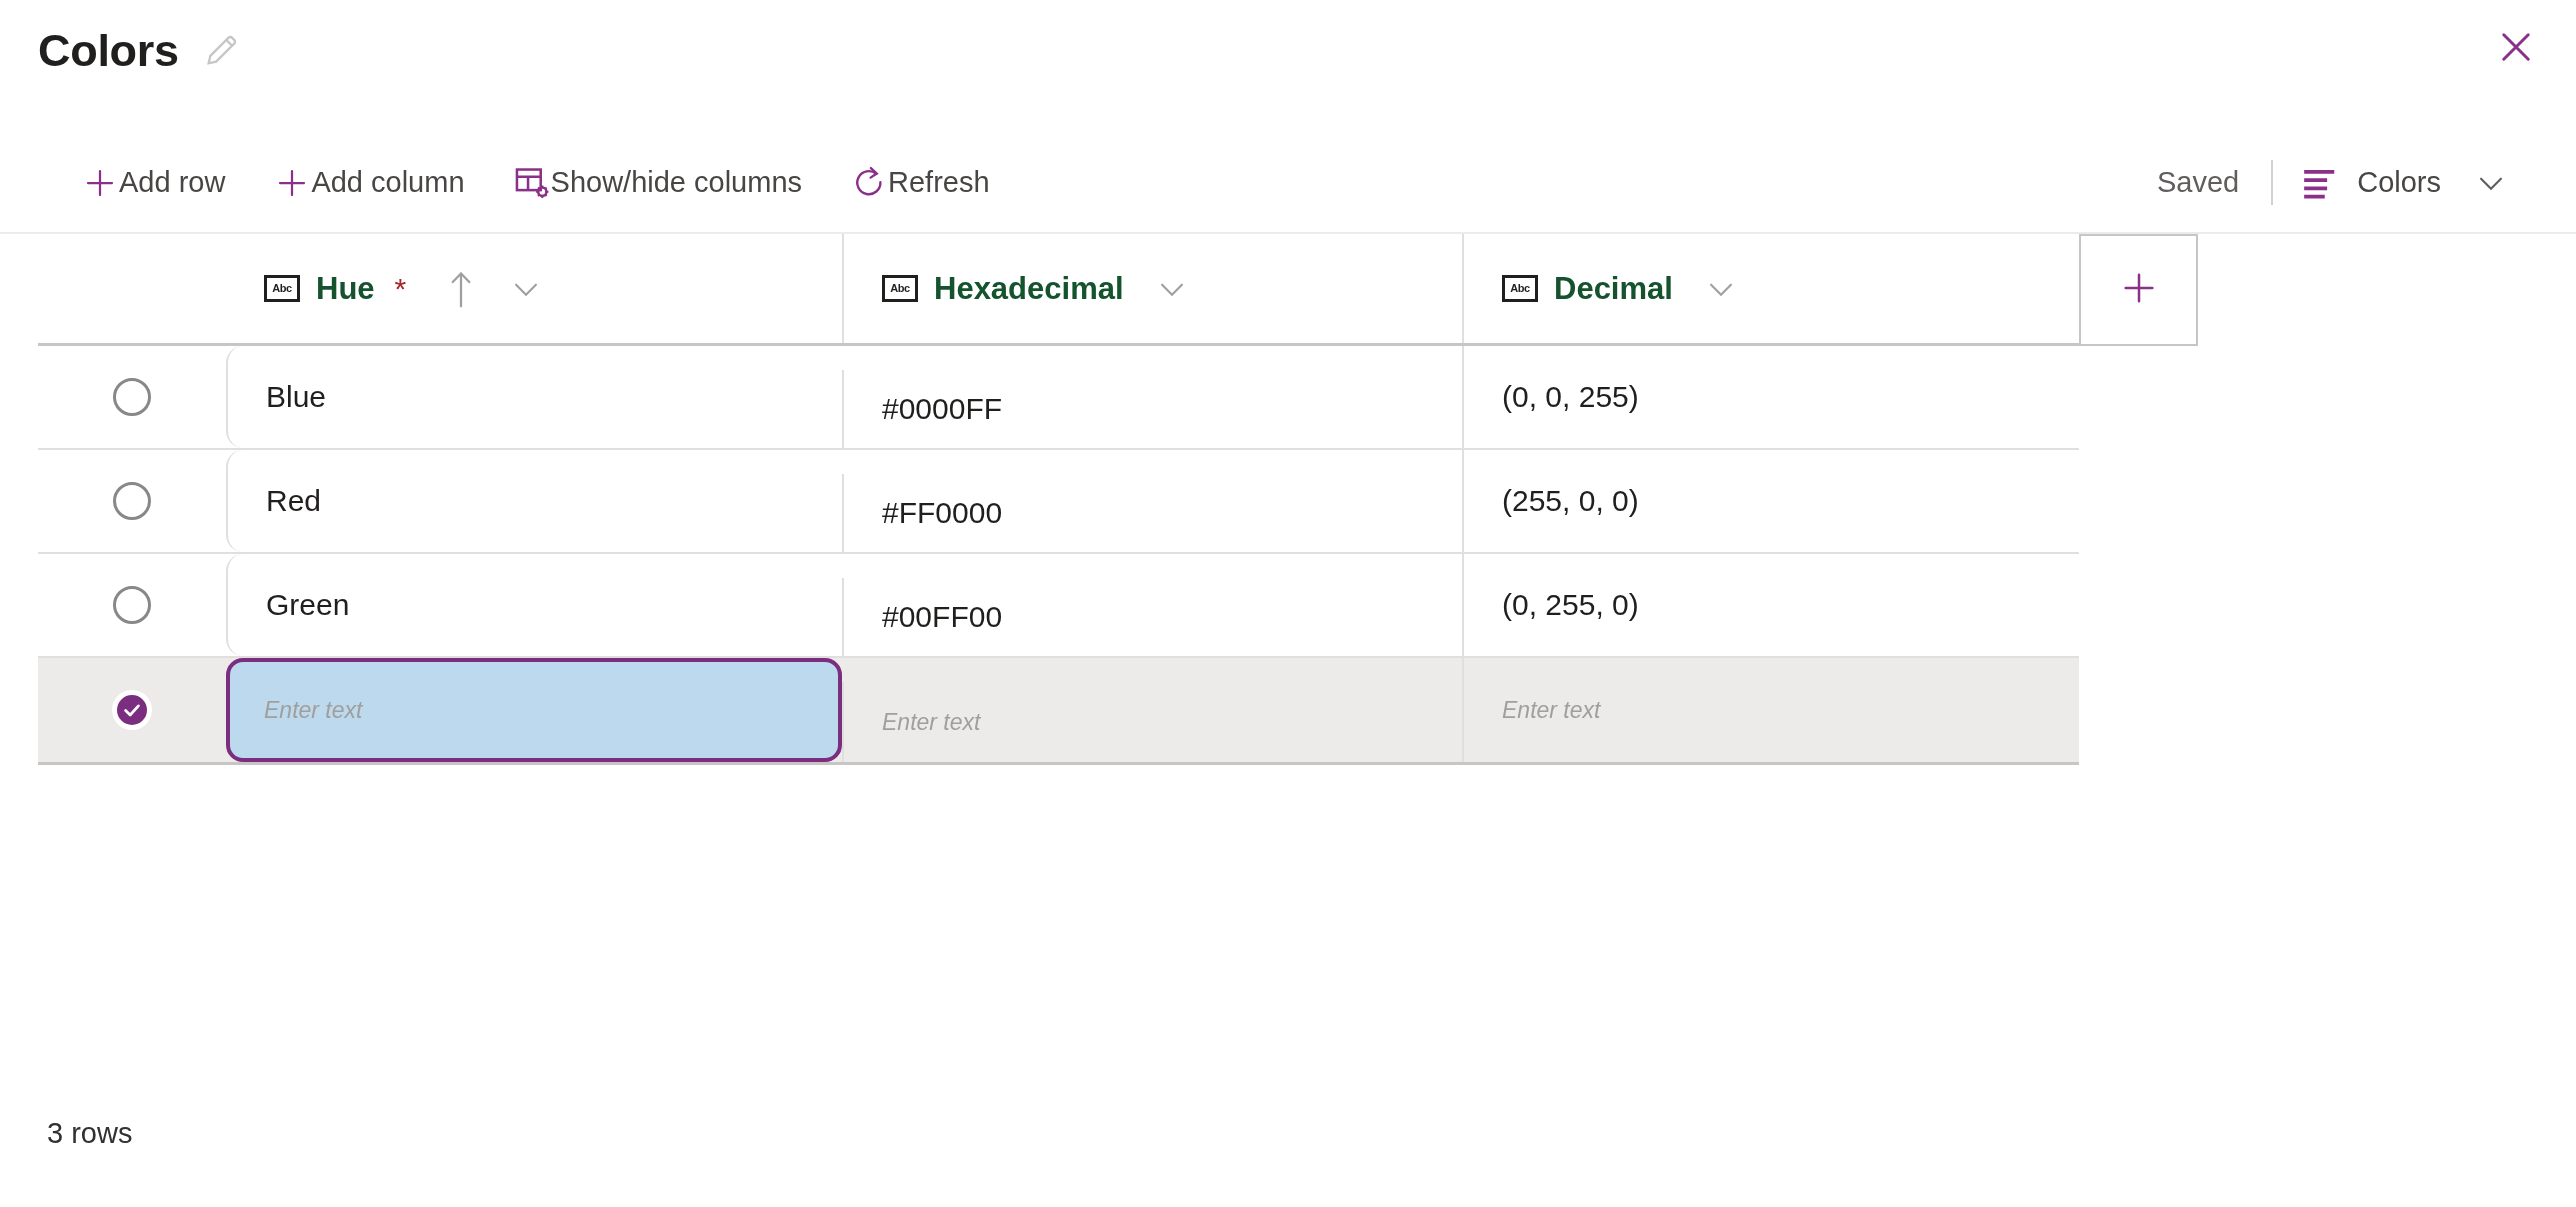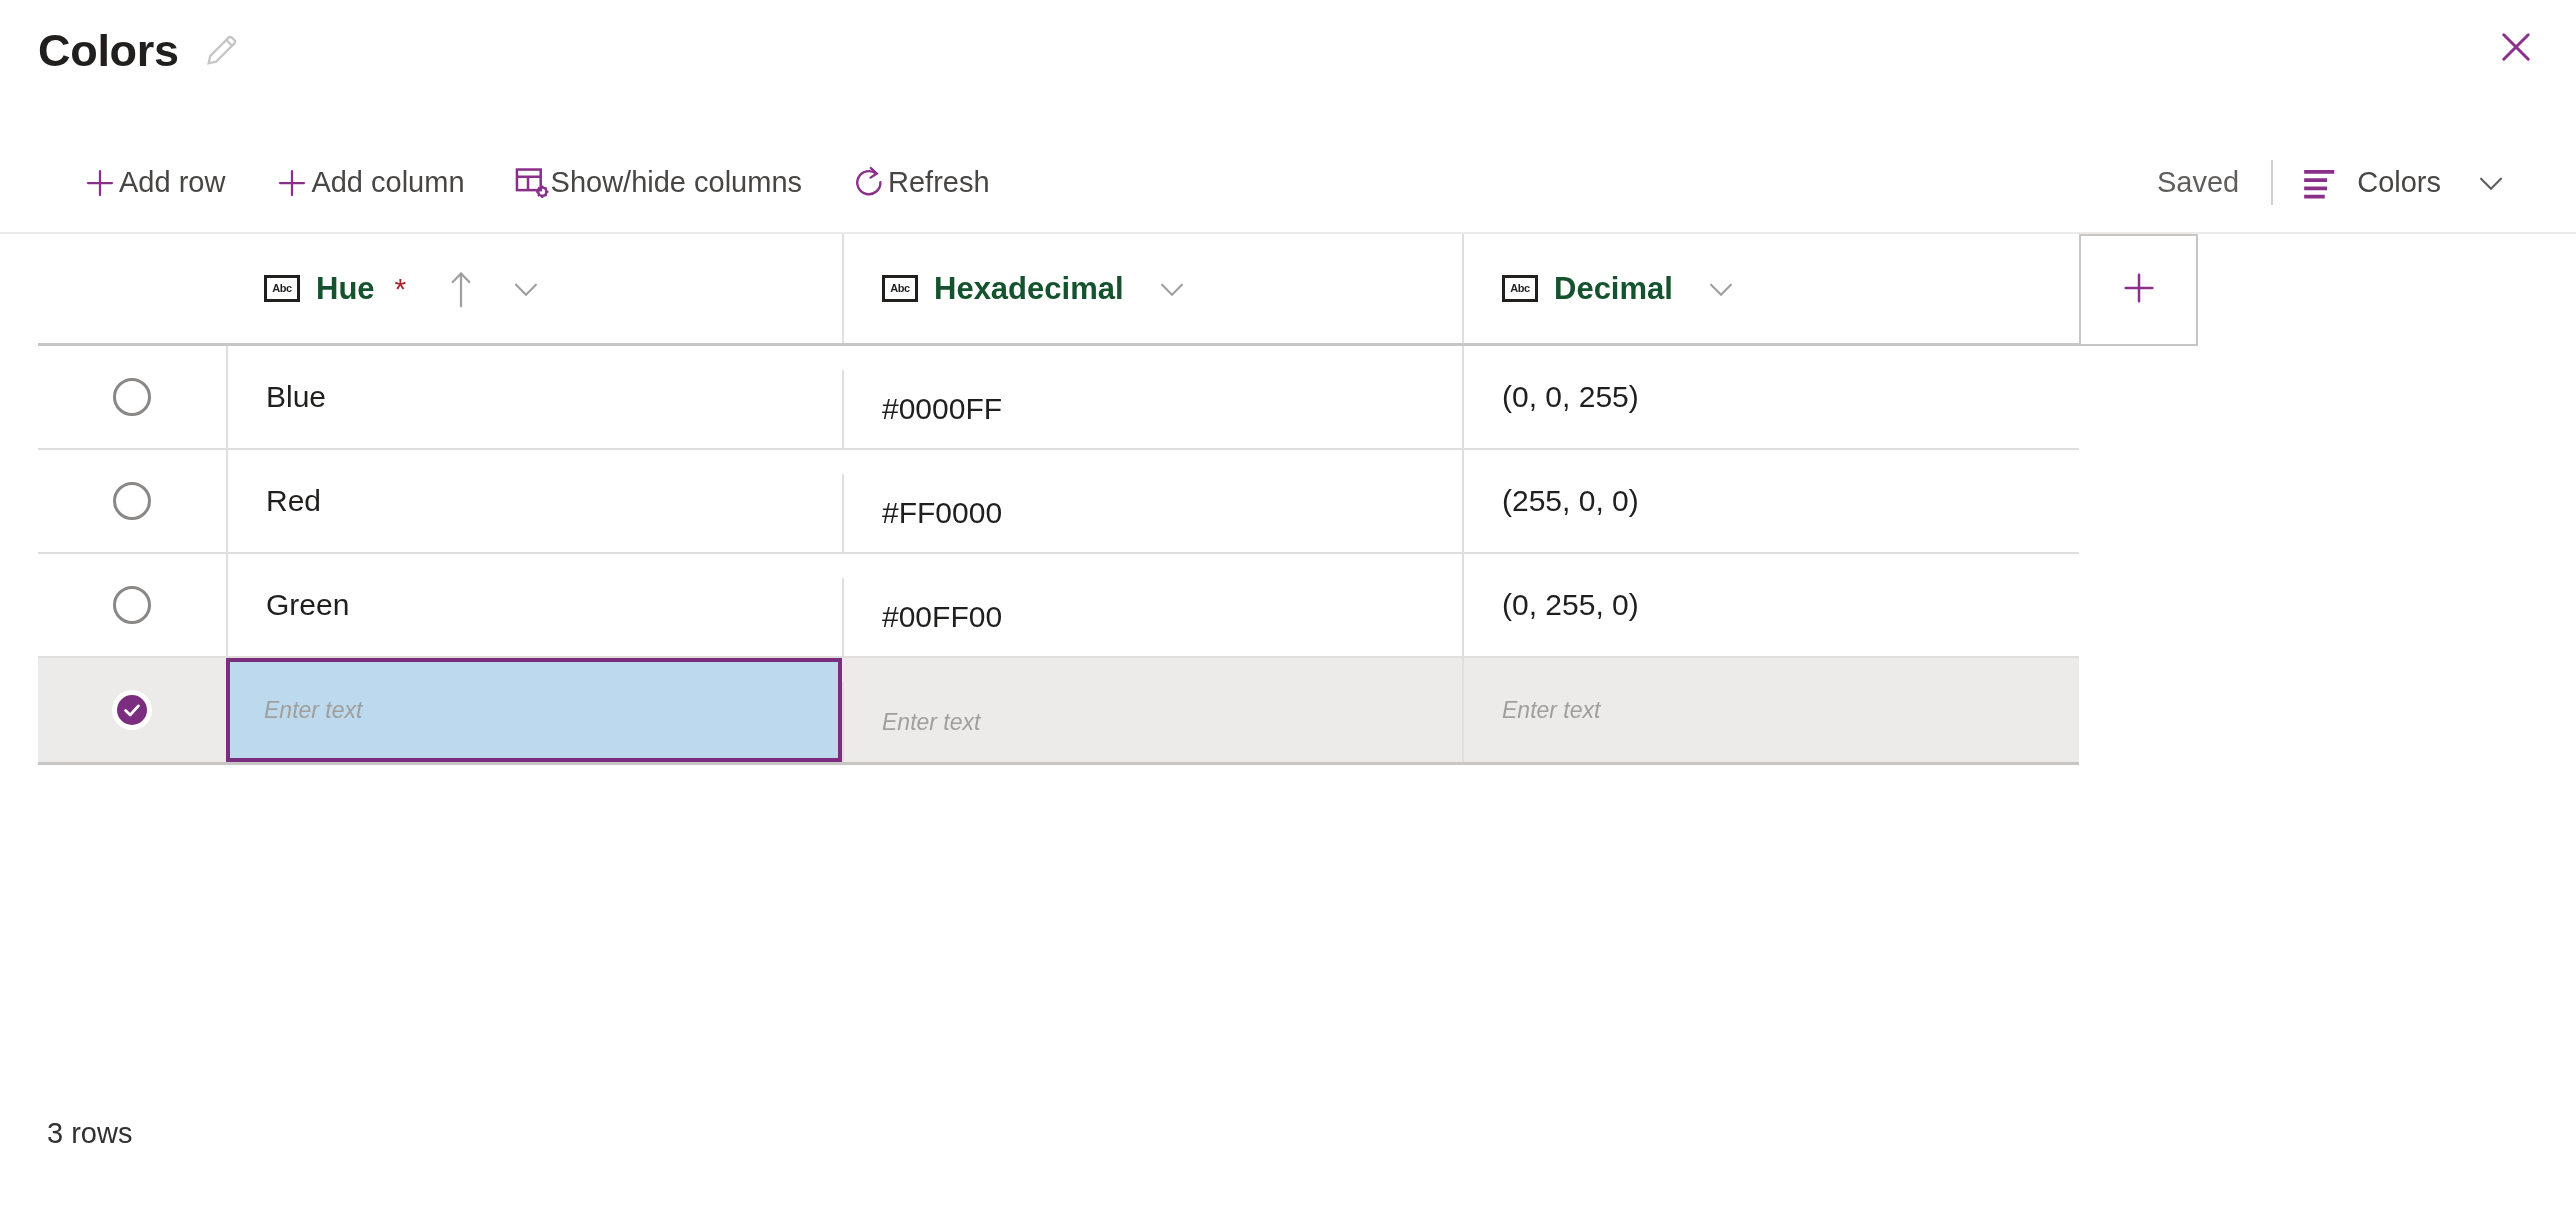--- a/index.html
+++ b/index.html
@@ -231,21 +231,21 @@
   }
   .cell {
     display: flex;
     align-items: center;
     padding-left: 38px;
     box-sizing: border-box;
     border-left: 2px solid #e1dfdd;
     font-size: 30px;
     color: #201f1e;
   }
-  .cell.c1 { width: 616px; flex: 0 0 616px; }
+  .cell.c1 { width: 616px; flex: 0 0 616px; border-radius: 17px; }
   .cell.c2 { width: 620px; flex: 0 0 620px; margin-top: 24px; }
   .cell.c3 { width: 619px; flex: 0 0 619px; }
   .placeholder {
     font-style: italic;
     color: #a19f9d;
     font-size: 23px;
   }
   .cell.active {
     background: #bcd9ed;
     border: 4px solid #7b2d7f;

